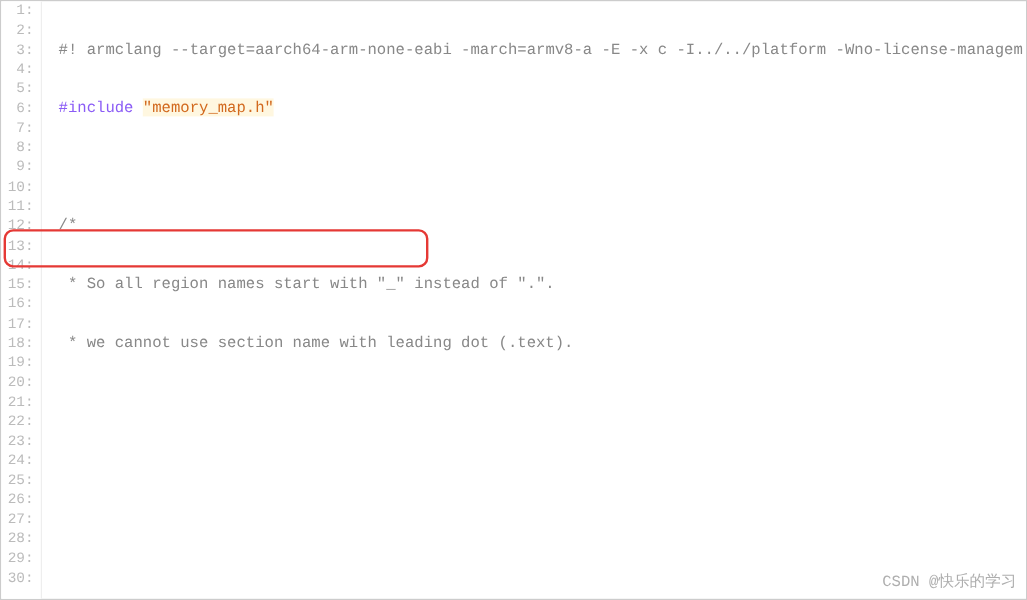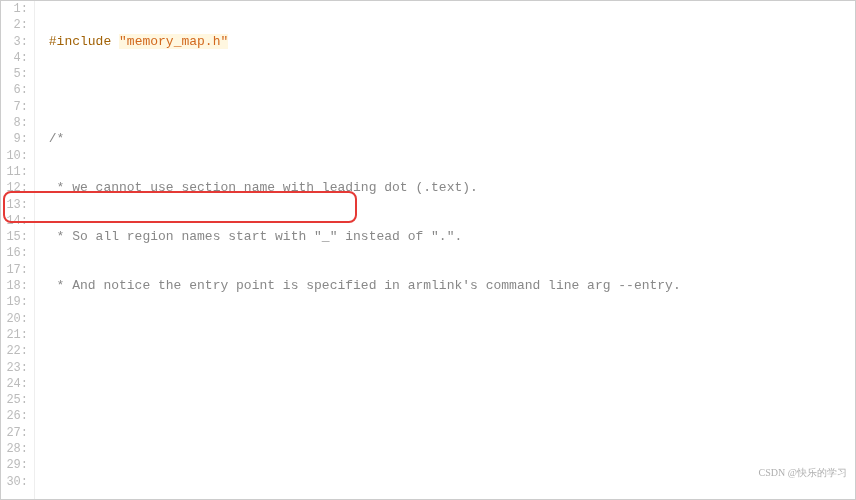--- a/index.html
+++ b/index.html
@@ -34,36 +34,36 @@
   .code {
     flex: 1;
     padding-left: 6px;
     white-space: pre;
     line-height: 16.3px;
     color: #333;
     position: relative;
   }
   .line { display: block; height: 16.3px; }
   .pp-gray { color: #888; }
-  .include-kw { color: #a16207; }
+  .include-kw { color: #8b5cf6; }
   .string { color: #d2691e; background: rgba(255,200,50,0.15); }
   .comment { color: #888; }
   .highlight-box {
     position: absolute;
     border: 2px solid #e53935;
     border-radius: 8px;
     pointer-events: none;
   }
   .watermark {
     position: absolute;
     right: 8px;
-    bottom: 19px;
+    bottom: 6px;
     color: rgba(120,120,120,0.6);
-    font-family: Liberation Serif, serif;
-    font-size: 10px;
+    font-family: Liberation Mono, monospace;
+    font-size: 13px;
   }
 </style>
 </head>
 <body>
 
 <div class="code-area">
   <div class="gutter">
     <span class="line">1:</span>
     <span class="line">2:</span>
     <span class="line">3:</span>
@@ -89,26 +89,26 @@
     <span class="line">23:</span>
     <span class="line">24:</span>
     <span class="line">25:</span>
     <span class="line">26:</span>
     <span class="line">27:</span>
     <span class="line">28:</span>
     <span class="line">29:</span>
     <span class="line">30:</span>
   </div>
   <div class="code">
+    <span class="line"><span class="pp-gray"> #! </span><span class="pp-gray">armclang --target=aarch64-arm-none-eabi -march=armv8-a -E -x c -I../../platform -Wno-license-managem</span></span>
     <span class="line"><span> </span><span class="include-kw">#include</span><span> </span><span class="string">"memory_map.h"</span></span>
     <span class="line"></span>
     <span class="line comment"> /*</span>
+    <span class="line comment">  * So all region names start with "_" instead of ".".</span>
     <span class="line comment">  * we cannot use section name with leading dot (.text).</span>
-    <span class="line comment">  * So all region names start with "_" instead of ".".</span>
-    <span class="line comment">  * And notice the entry point is specified in armlink's command line arg --entry.</span>
     
     
     
     
     
     
     
     
     
     

